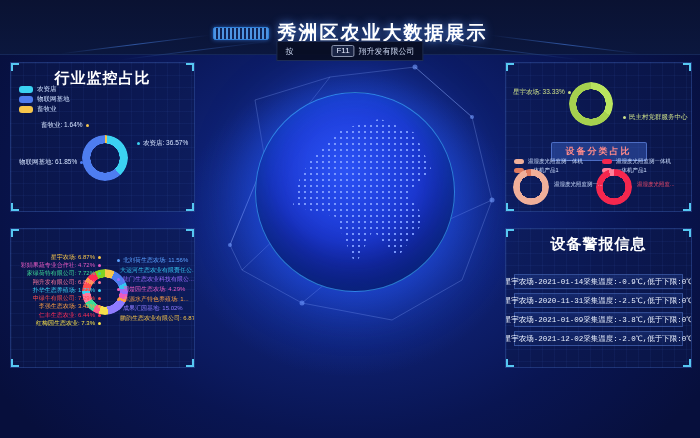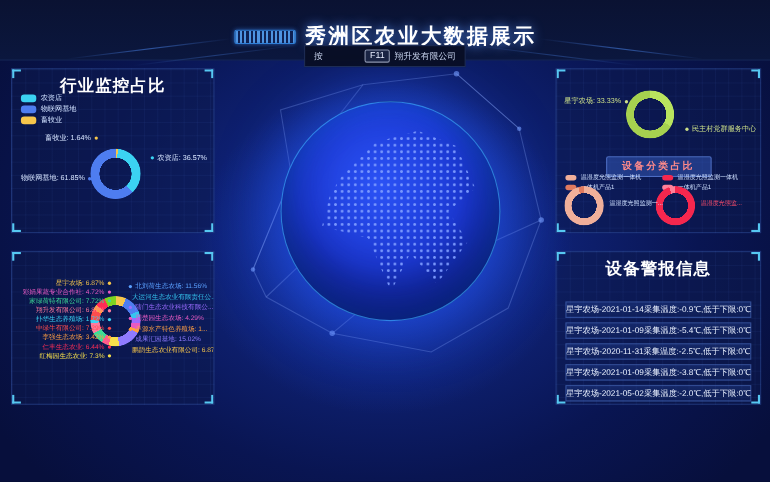--- a/index.html
+++ b/index.html
@@ -81,21 +81,21 @@
   .mleg .lg-row{height:9px;}
   .mleg .sw{width:10px;height:5px;}
   .mleg span{font-size:5.5px;}
   .mleg-l{left:8px;} .mleg-r{left:96px;}
   .ptr{position:absolute;top:118px;font-size:5.5px;white-space:nowrap;z-index:3;}
   .ptr-l{left:48px;color:#cfe0ff;} .ptr-r{left:131px;}
   
   .alerts{padding:20px 8px 0;}
   .alert-row{height:15px;margin-bottom:4px;display:flex;align-items:center;justify-content:center;
     border:1px solid rgba(90,130,220,.45);
-    background:linear-gradient(rgba(45,80,170,.28),rgba(20,40,100,.38));}
+    background:linear-gradient(rgba(45,80,170,.28),rgba(20,40,100,.38));font-family:Liberation Mono, monospace;}
   .alert-row span{font-size:7.5px;color:#eaf1ff;white-space:nowrap;}
 </style>
 </head>
 <body>
 
 <div class="stage">
 
   <div class="center-glow"></div>
 
   <svg class="net" width="290" height="290">
@@ -294,28 +294,25 @@
     <i class="c tl"></i>
       <i class="c tr"></i>
     <i class="c bl"></i>
       <i class="c br"></i>
     <h2 class="panel-title">设备警报信息</h2>
     <div class="alerts">
       <div class="alert-row">
           <span>星宇农场-2021-01-14采集温度:-0.9℃,低于下限:0℃</span>
         </div>
       <div class="alert-row">
-          <span>星宇农场-2021-01-09采集温度:-5.4℃,低于下限:0℃</span>
-        </div>
-      <div class="alert-row">
           <span>星宇农场-2020-11-31采集温度:-2.5℃,低于下限:0℃</span>
         </div>
       <div class="alert-row">
           <span>星宇农场-2021-01-09采集温度:-3.8℃,低于下限:0℃</span>
         </div>
       <div class="alert-row">
-          <span>星宇农场-2021-05-02采集温度:-2.0℃,低于下限:0℃</span>
+          <span>星宇农场-2021-12-02采集温度:-2.0℃,低于下限:0℃</span>
         </div>
 
     </div>
   </section>
 
 </div>
 
 </body></html>

